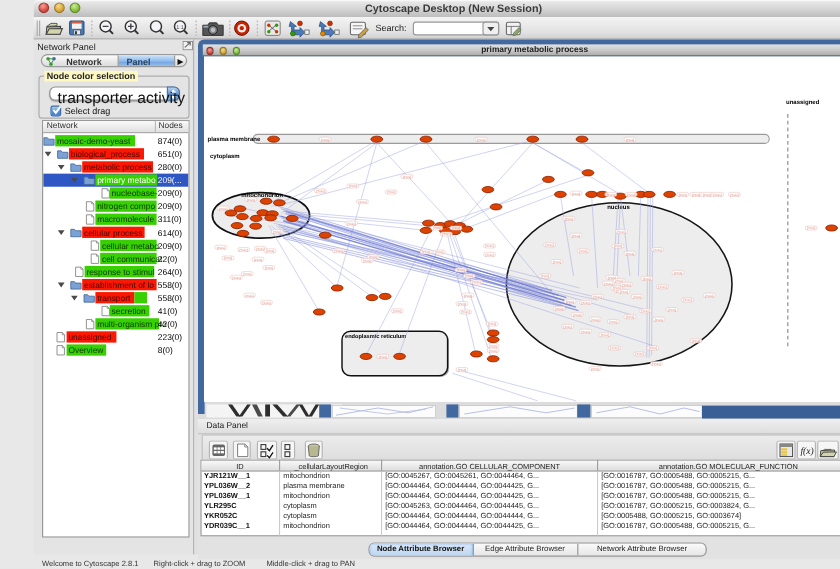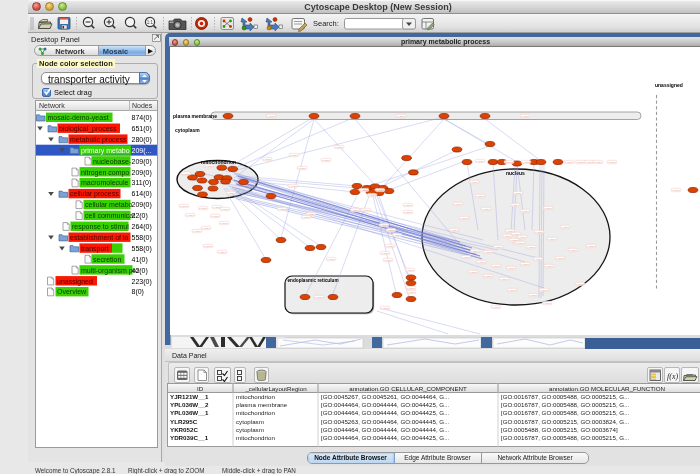--- a/index.html
+++ b/index.html
@@ -88,53 +88,53 @@
  <rect x="374.5" y="4.5" width="13" height="10.5" rx="2" fill="#f0f0f0" stroke="#999" stroke-width="1"></rect>
  <path d="M378 8.5 l6 0 -3 3.5z" fill="#444"></path>
 
  <rect x="394" y="4.5" width="11.5" height="10.5" rx="1.5" fill="#f2f2f2" stroke="#666" stroke-width="0.9"></rect>
  <line x1="394" y1="8" x2="405.5" y2="8" stroke="#666" stroke-width="0.7"></line>
  <line x1="398" y1="8" x2="398" y2="15" stroke="#666" stroke-width="0.7"></line>
  <path d="M400 13.5 l4.5 -4.5 1.8 1.8 -4.5 4.5 -2.3 0.5z" fill="#88aa66" stroke="#555" stroke-width="0.5"></path>
 </svg>
 
 <div class="abs" style="left:0;top:33px;width:134px;height:429px;background:#e4e4e4;border-right:1px solid #a8a8a8;"></div>
-<div class="abs" style="left:3px;top:35px;font-size:7.5px;color:#222;">Desktop Panel</div>
+<div class="abs" style="left:3px;top:35px;font-size:7.5px;color:#222;">Network Panel</div>
 <svg class="abs" style="left:124px;top:34px;" width="9" height="8" viewBox="0 0 9 8">
  <rect x="0.5" y="0.5" width="8" height="7" fill="#f0f0f0" stroke="#888" stroke-width="0.8"></rect>
  <path d="M2 5.5 L6.5 1.5 M4 1.5 l2.5 0 0 2.5" stroke="#666" stroke-width="0.9" fill="none"></path>
 </svg>
 
 <div class="abs" style="left:6px;top:45px;width:122px;height:11px;border:1px solid #9a9a9a;border-radius:5.5px;
  background:linear-gradient(#fdfdfd,#e8e8e8 60%,#dcdcdc);overflow:hidden;">
   <div class="abs" style="left:63px;top:0;width:48px;height:11px;border-left:1px solid #9a9a9a;border-right:1px solid #9a9a9a;
    background:linear-gradient(#cfe4f8,#8cbaec 45%,#79a9e2 55%,#a6cbf0);"></div>
 </div>
 <svg class="abs" style="left:10px;top:46.5px;" width="9" height="8" viewBox="0 0 9 8">
  <circle cx="2" cy="2" r="1.5" fill="#33aa33"></circle>
       <circle cx="7" cy="2" r="1.5" fill="#3366cc"></circle>
  <circle cx="4.5" cy="6.5" r="1.5" fill="#33aa33"></circle>
  <path d="M2 2 L7 2 L4.5 6.5 Z" fill="none" stroke="#44883c" stroke-width="0.8"></path>
 </svg>
 <div class="abs" style="left:20px;top:46.5px;width:44px;font-size:7.5px;font-weight:bold;color:#333;text-align:center;">Network</div>
-<div class="abs" style="left:64px;top:46.5px;width:47px;font-size:7.5px;font-weight:bold;color:#29445c;text-align:center;">Mosaic</div>
+<div class="abs" style="left:64px;top:46.5px;width:47px;font-size:7.5px;font-weight:bold;color:#29445c;text-align:center;">Panel</div>
 <div class="abs" style="left:117px;top:46.5px;width:11px;font-size:6.5px;color:#111;text-align:center;">▶</div>
 
 <div class="abs" style="left:4px;top:63px;width:126px;height:36px;border:1px solid #adadad;border-radius:3px;"></div>
 <div class="abs" style="left:9px;top:59px;background:#fef9c3;padding:0 2px;font-size:7.5px;font-weight:bold;color:#222;">Node color selection</div>
 
 <div class="abs" style="left:13px;top:72px;width:109px;height:11.5px;background:#fff;border:1px solid #909090;border-radius:5px;
  box-shadow:0 1px 1px rgba(0,0,0,0.25);"></div>
 <div class="abs" style="left:110.5px;top:72px;width:11.5px;height:11.5px;border-radius:0 5px 5px 0;border:1px solid #4a74ac;
  background:linear-gradient(#b8d4f2,#6a9ede 45%,#5288cc 55%,#88b4e8);"></div>
 <svg class="abs" style="left:112px;top:73.5px;" width="9" height="9" viewBox="0 0 9 9">
  <path d="M4.5 0.5 L7 3 L2 3 Z" fill="#fff"></path>
       <path d="M4.5 8.5 L7 6 L2 6 Z" fill="#fff"></path>
 </svg>
-<div class="abs" style="left:20px;top:74px;font-size:10px;color:#111;">transporter activity</div>
+<div class="abs" style="left:20px;top:74px;font-size:13px;color:#111;">transporter activity</div>
 
 <div class="abs" style="left:13.5px;top:87.5px;width:9px;height:9px;border-radius:2px;border:1px solid #3a68a8;
  background:linear-gradient(#a8cdf2,#5e94d6 50%,#4a82ca);"></div>
 <svg class="abs" style="left:13.5px;top:85.5px;" width="12" height="11" viewBox="0 0 12 11">
  <path d="M2.5 5.5 L4.5 8 L8.5 2.5" fill="none" stroke="#fff" stroke-width="1.6"></path>
 </svg>
 <div class="abs" style="left:26px;top:87.5px;font-size:7.5px;color:#111;">Select drag</div>
 
 <div class="abs" style="left:7px;top:100px;width:123px;height:348px;background:#fff;border:1px solid #9a9a9a;"></div>
 <div class="abs" style="left:8px;top:101px;width:121px;height:10px;background:linear-gradient(#fafafa,#e0e0e0);border-bottom:1px solid #aaa;"></div>

